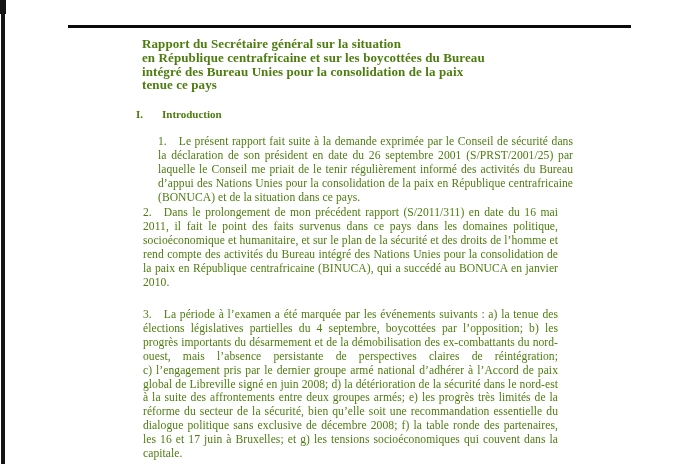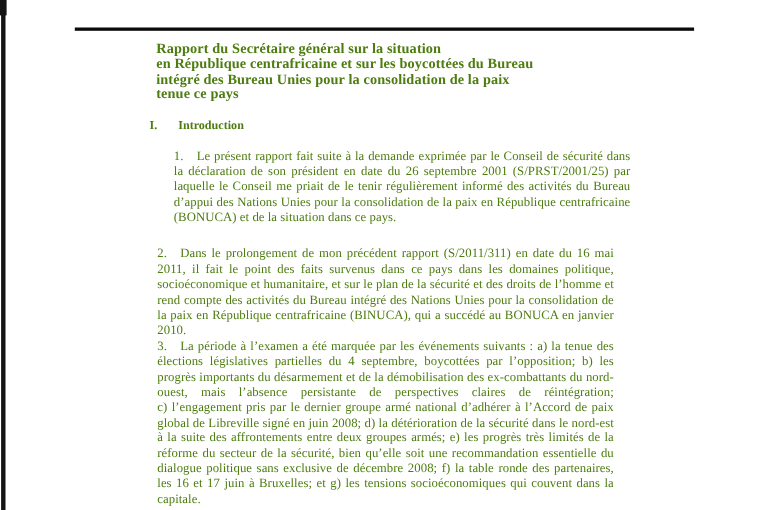--- a/index.html
+++ b/index.html
@@ -75,21 +75,21 @@
     margin: 0;
     font-size: 11.6px;
     line-height: 13.9px;
     text-align: justify;
     letter-spacing: 0.05px;
   }
   .para .num {
     padding-right: 12px;
   }
   .para-1 { top: 135px; margin-left: 15px; }
-  .para-2 { top: 224px; }
+  .para-2 { top: 206px; }
   .para-3 { top: 308px; }
 </style>
 </head>
 <body>
 
 <div class="page">
 
   <div class="frame-left"></div>
   <div class="frame-left-cap"></div>
   <div class="frame-right"></div>

